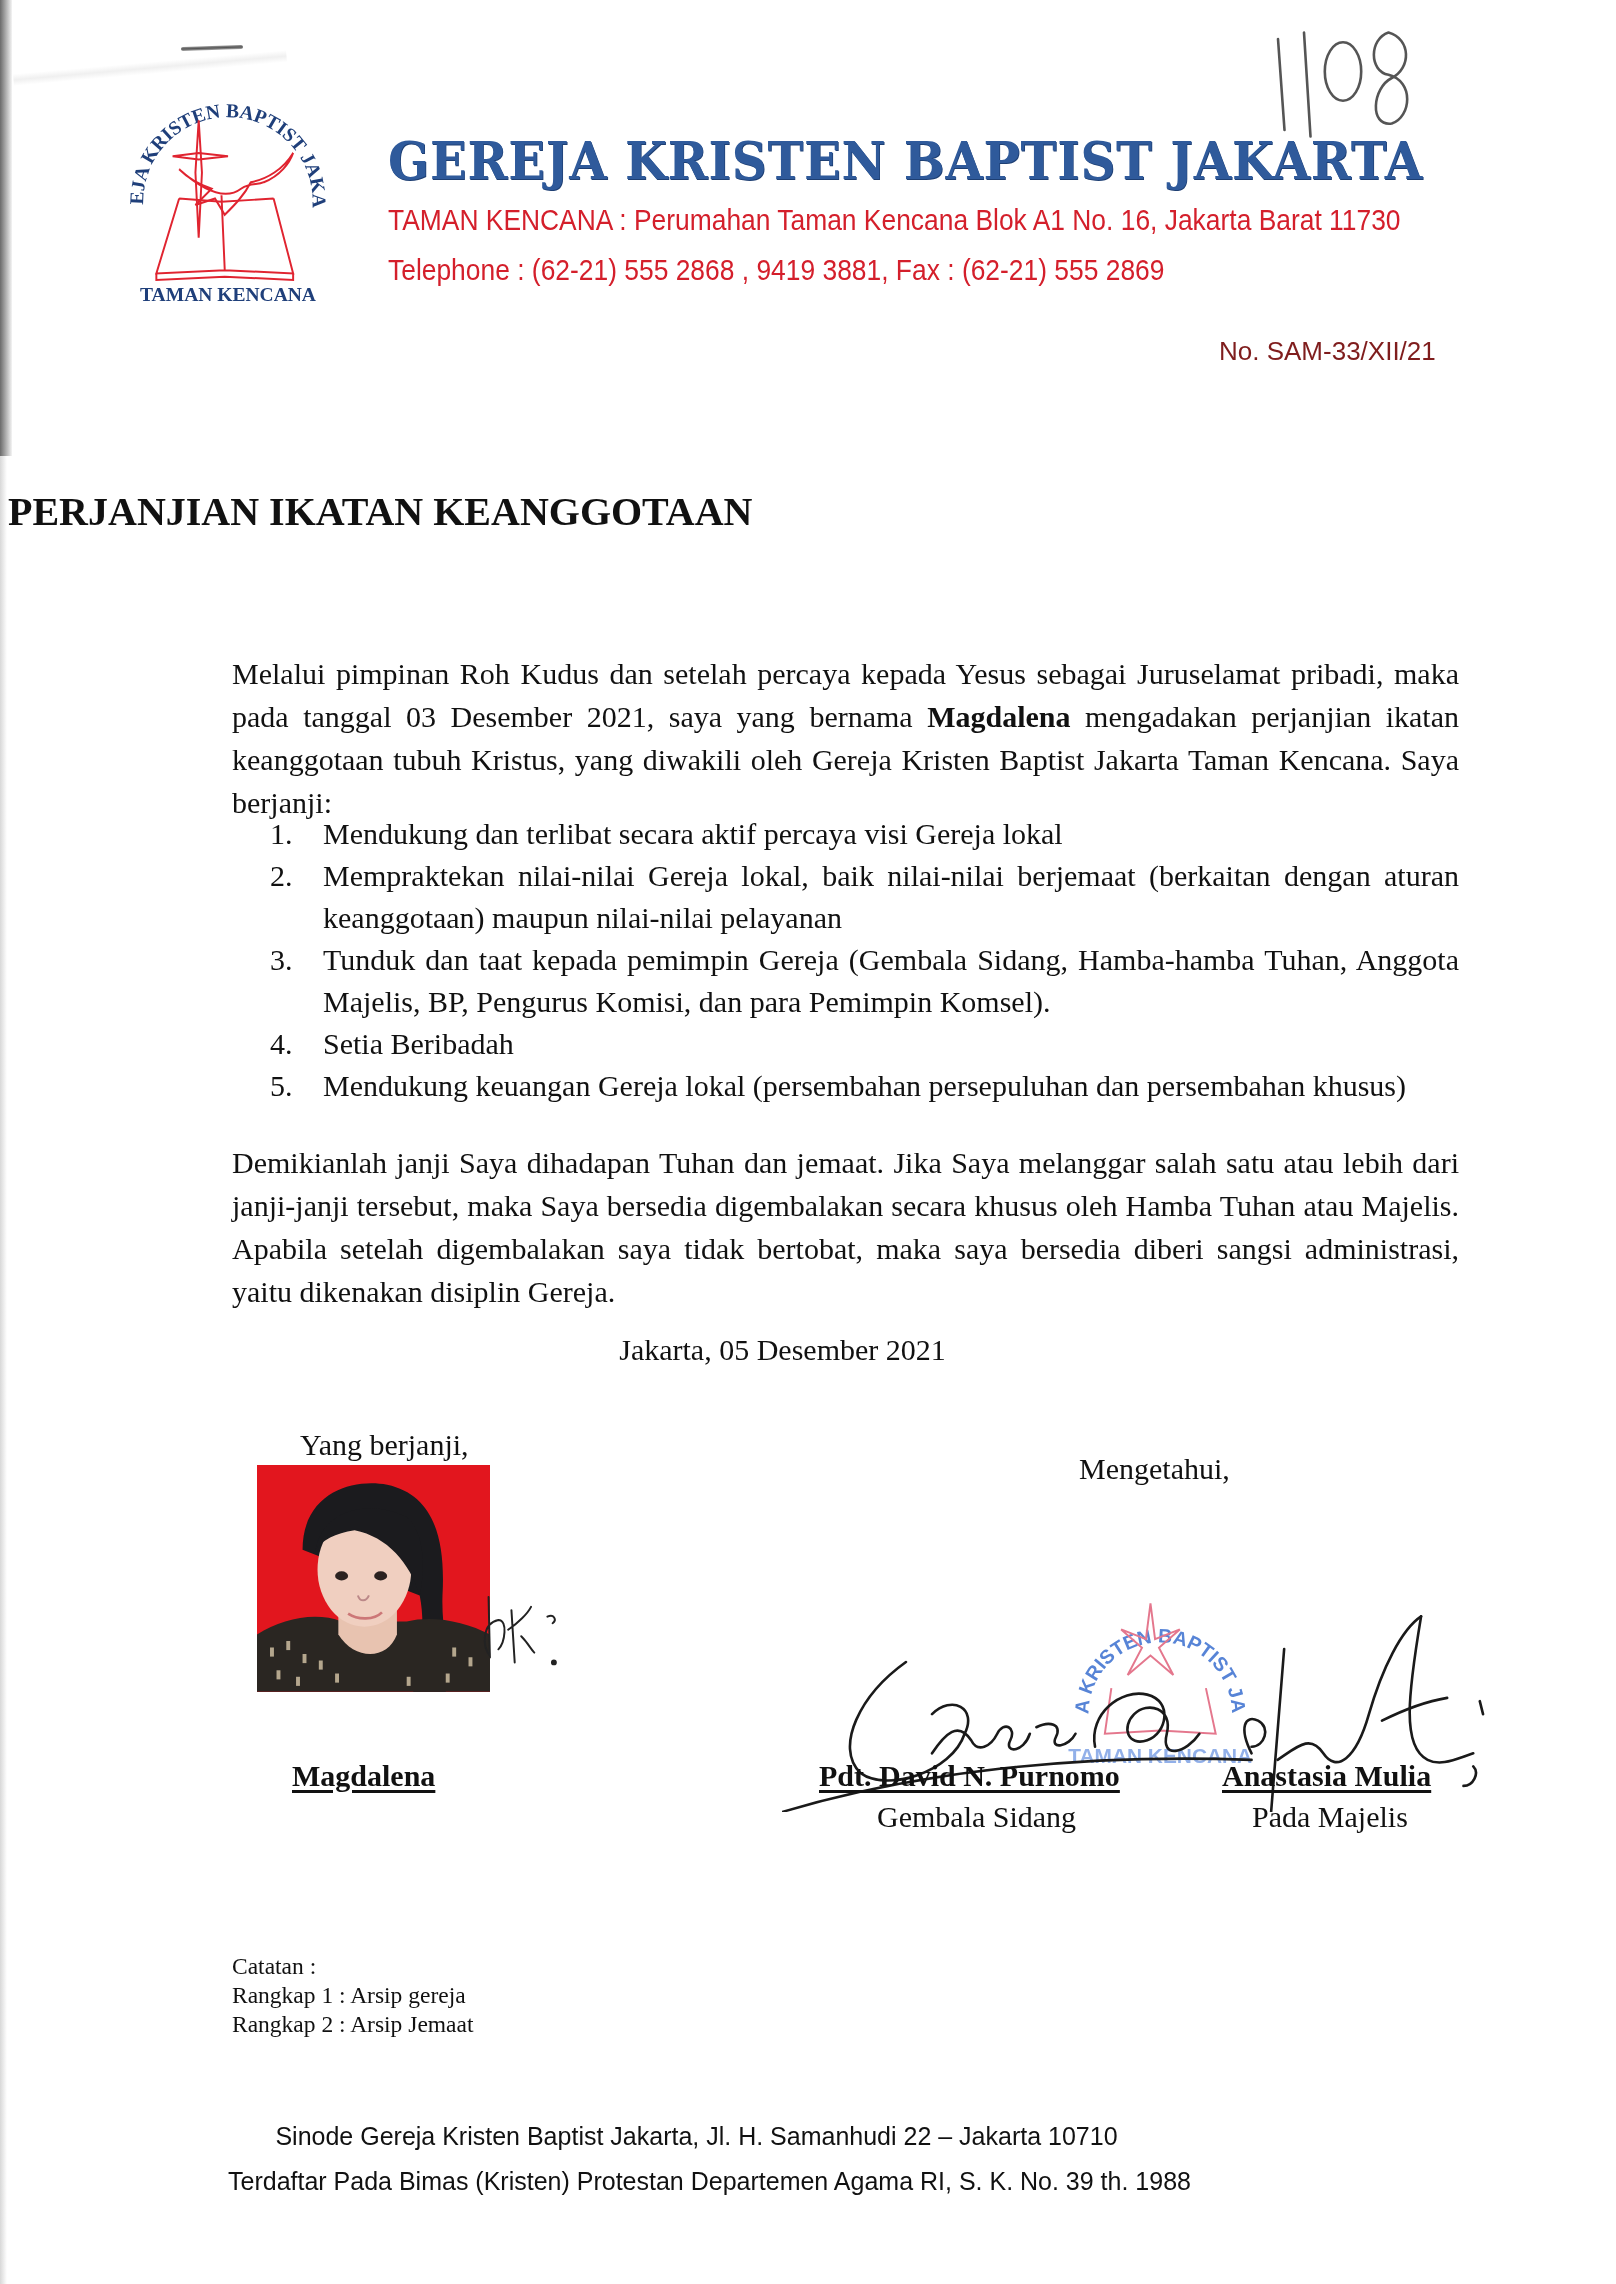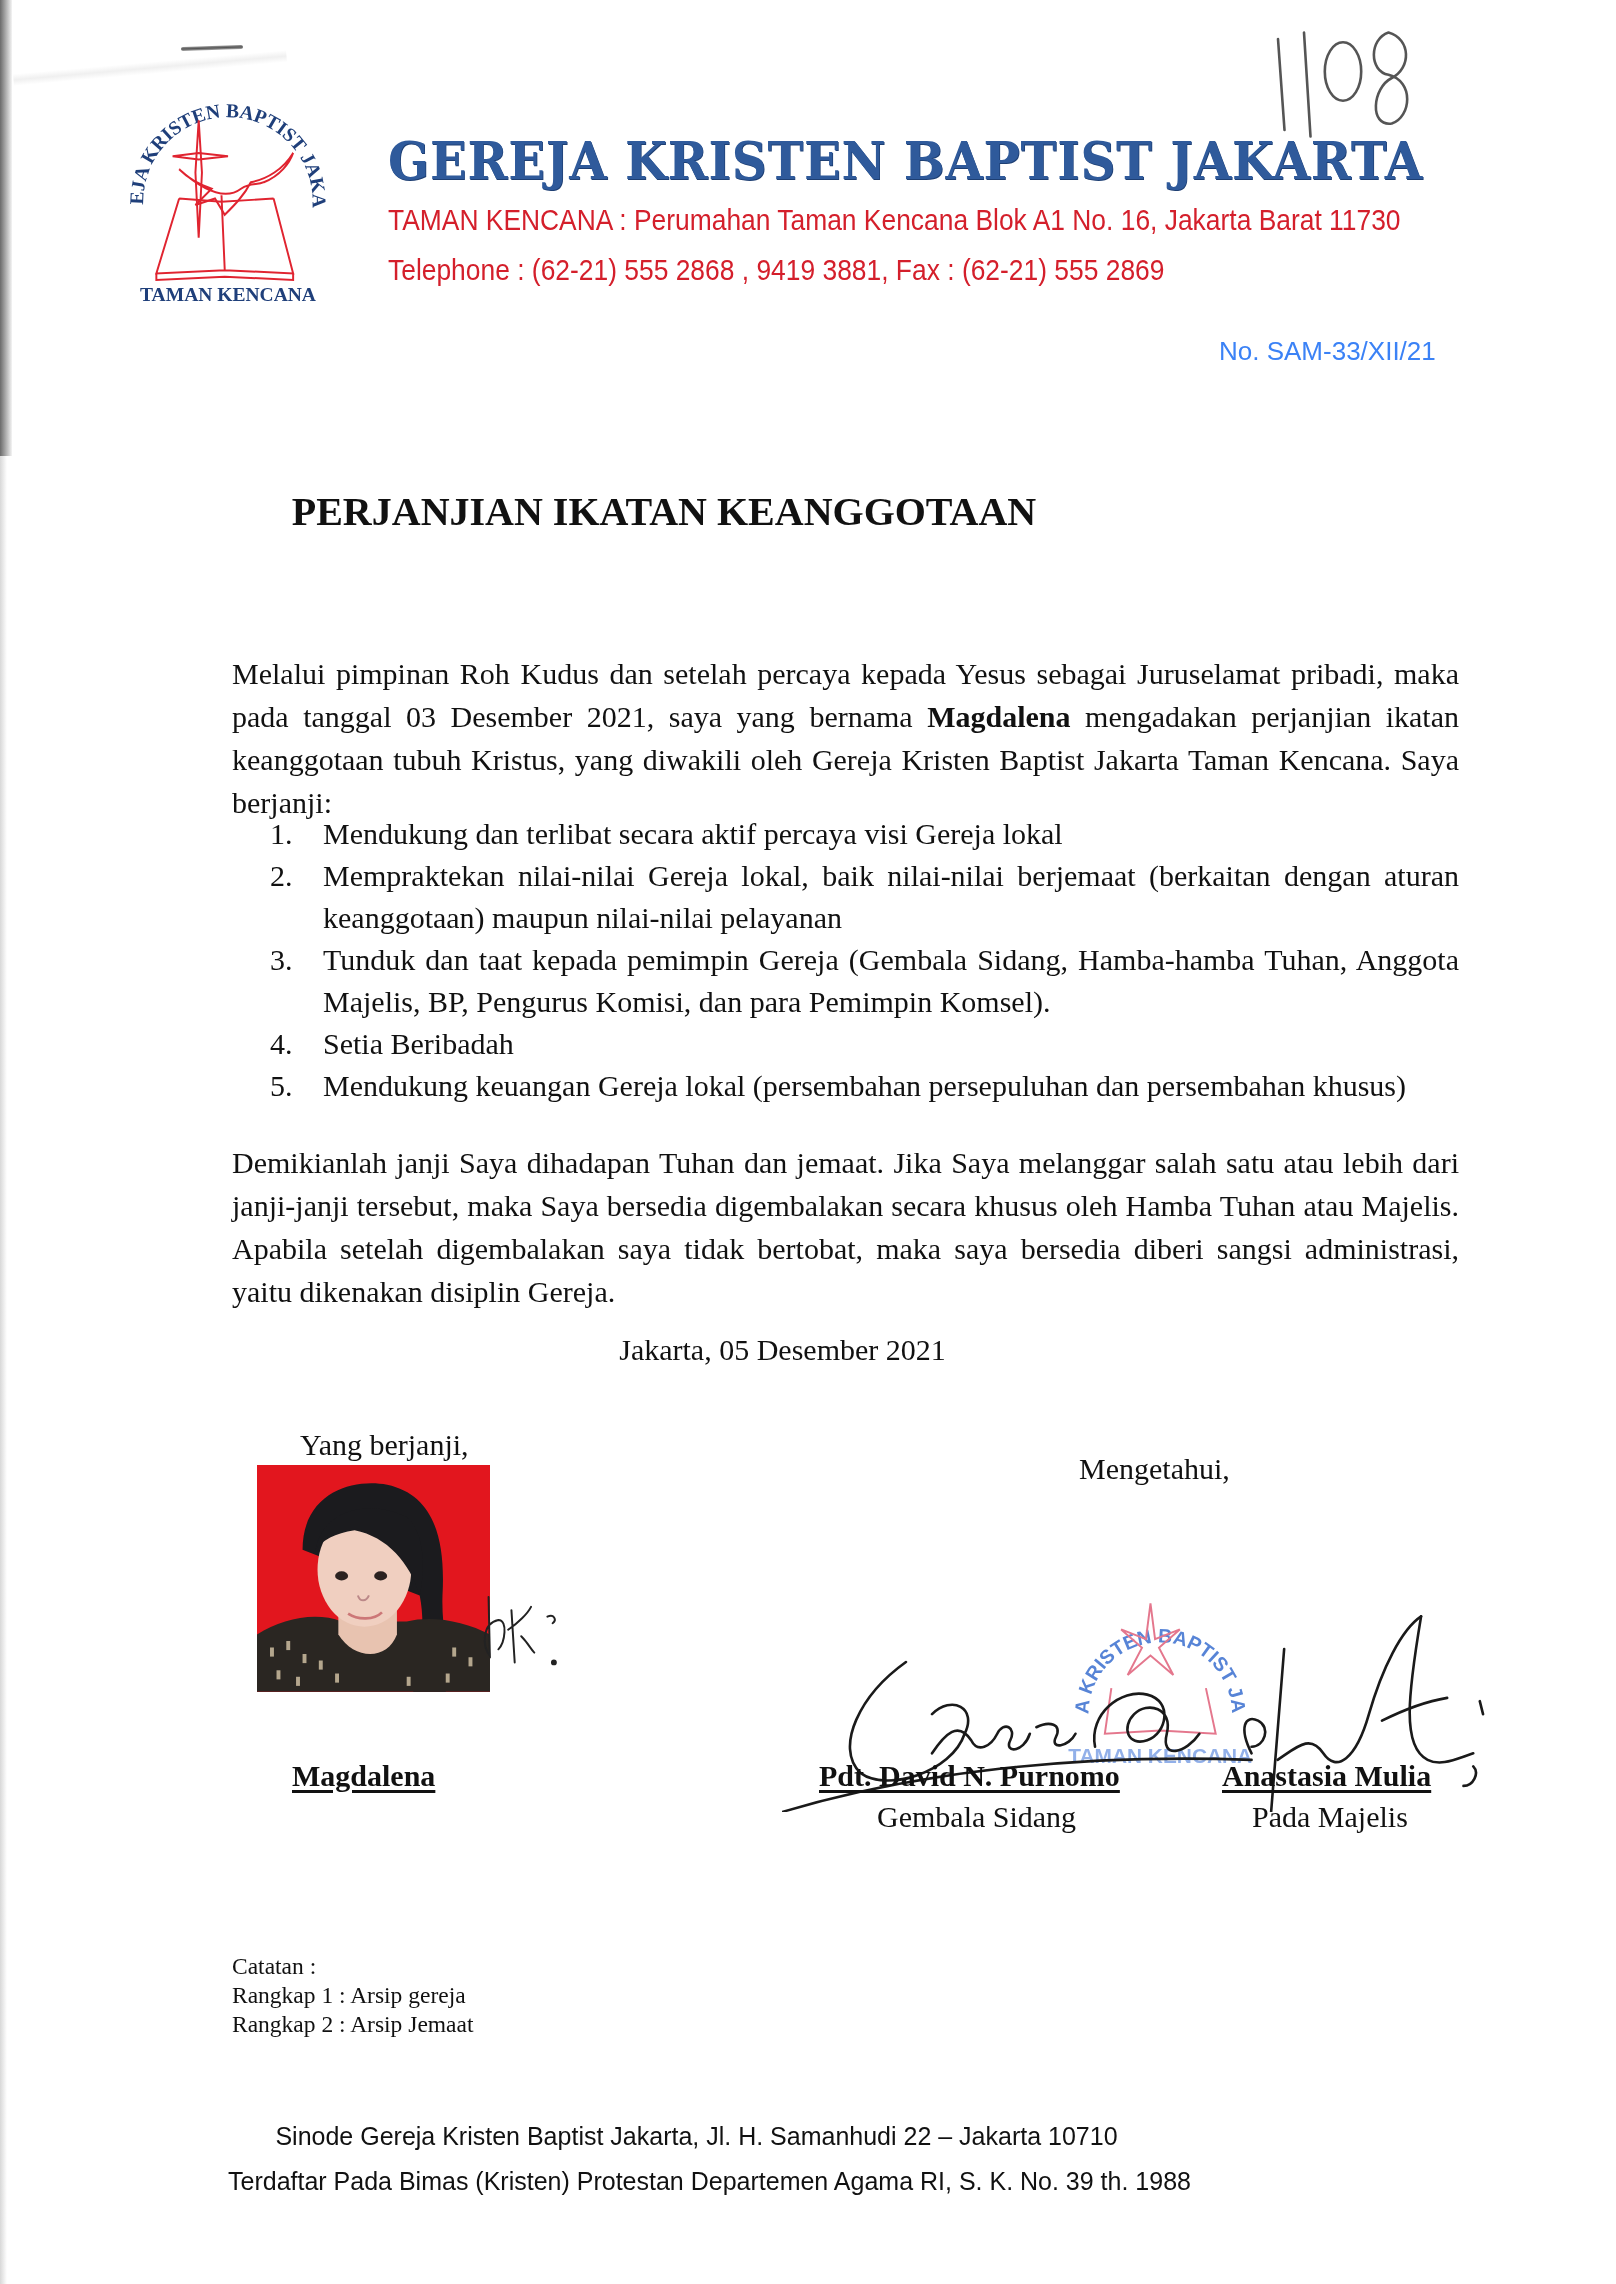--- a/index.html
+++ b/index.html
@@ -34,25 +34,25 @@
       font-family: "Liberation Sans", sans-serif; color: #d41f2b; font-size: 30px;
       transform: scaleX(0.88); transform-origin: left top;
     }
     .org-address { top: 203px; }
     .org-phone { top: 253px; }
     .handwritten-number {
       position: absolute; left: 1258px; top: 26px; width: 196px; height: 130px;
     }
     .doc-number {
       position: absolute; left: 1219px; top: 336px;
-      font-family: "Liberation Sans", sans-serif; font-size: 26px; color: #3b82f6;
-    }
-
-    
-    .title-block { position: absolute; left: 14px; width: 1300px; top: 486px; text-align: center; }
+      font-family: "Liberation Sans", sans-serif; font-size: 26px; color: #7f1d1d;
+    }
+
+    
+    .title-block { position: absolute; left: 8px; width: 1300px; top: 486px; text-align: left; }
     .title-line {
       font-family: "Liberation Serif", serif; font-weight: bold; font-size: 40px; line-height: 52px;
     }
 
     
     .body-text {
       position: absolute; left: 232px; width: 1227px;
       font-size: 30px; line-height: 43px; text-align: justify;
     }
     .intro { top: 652px; }

